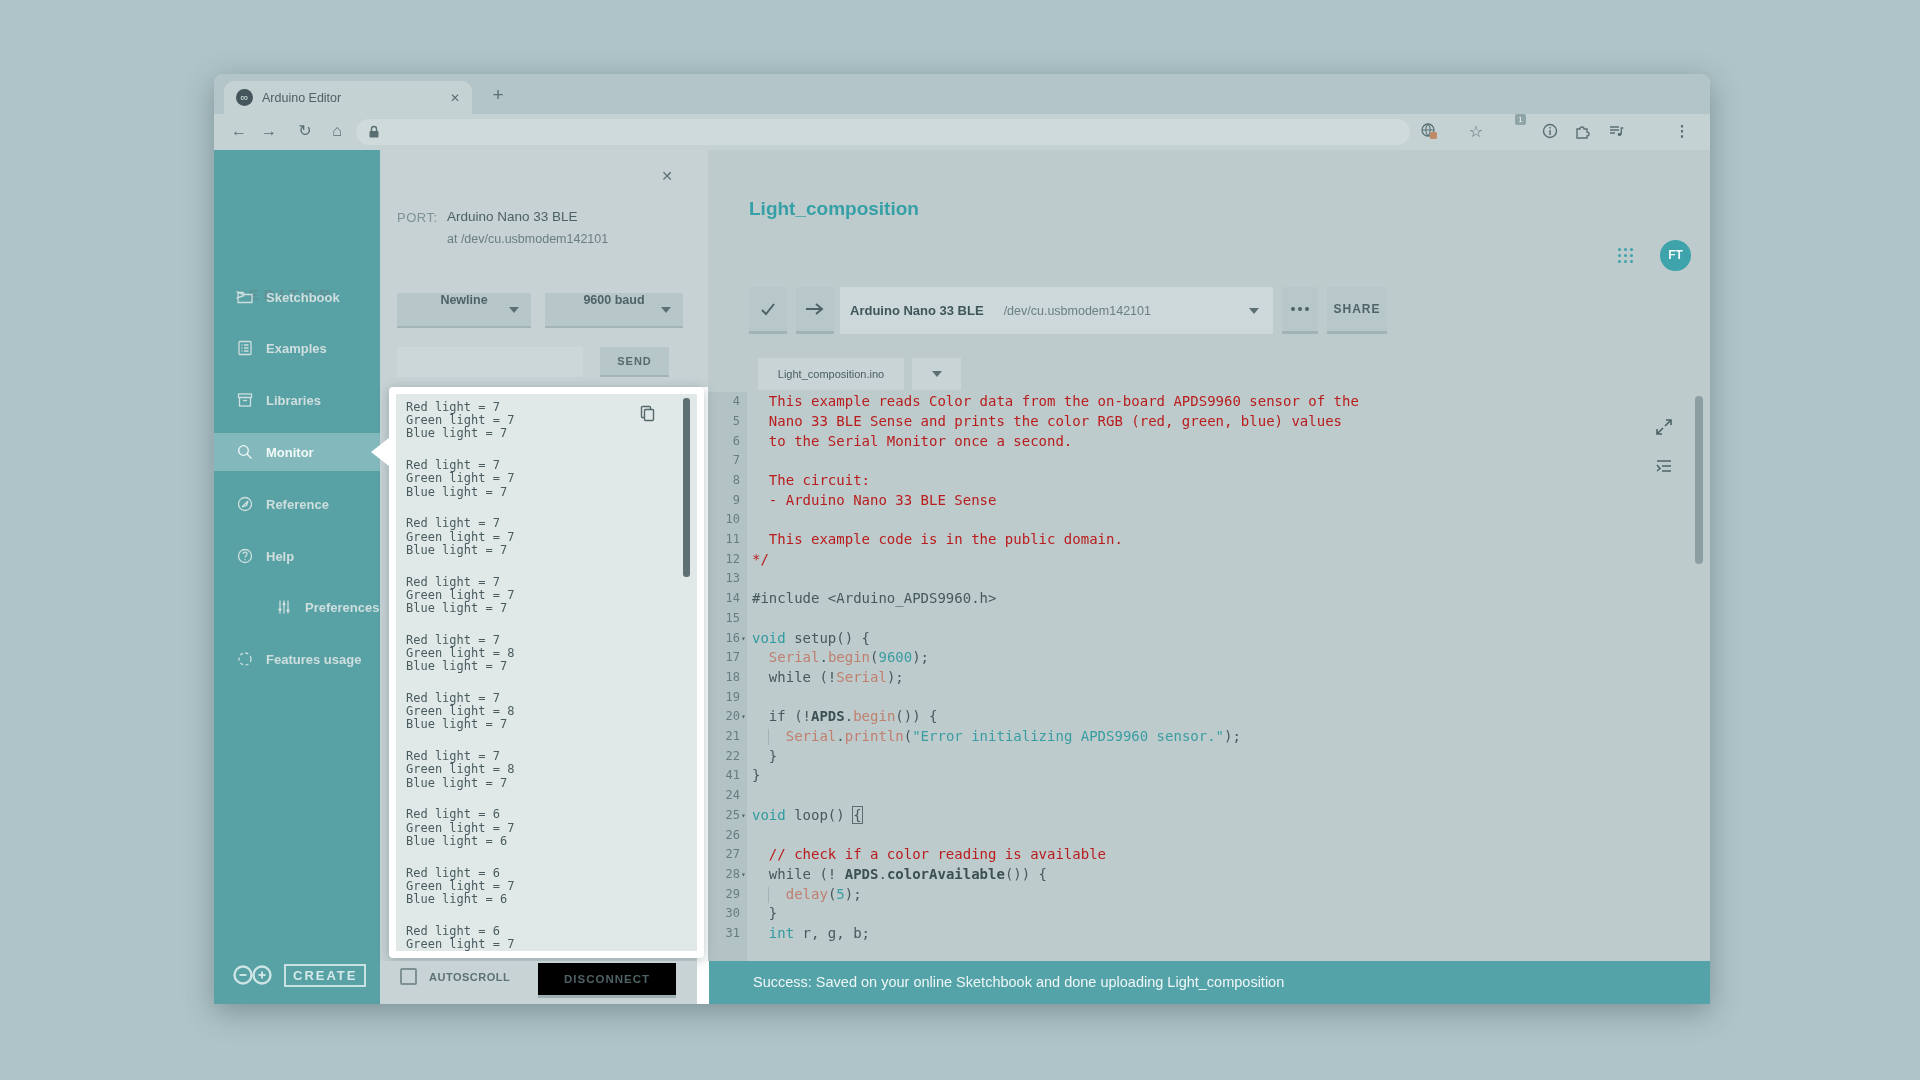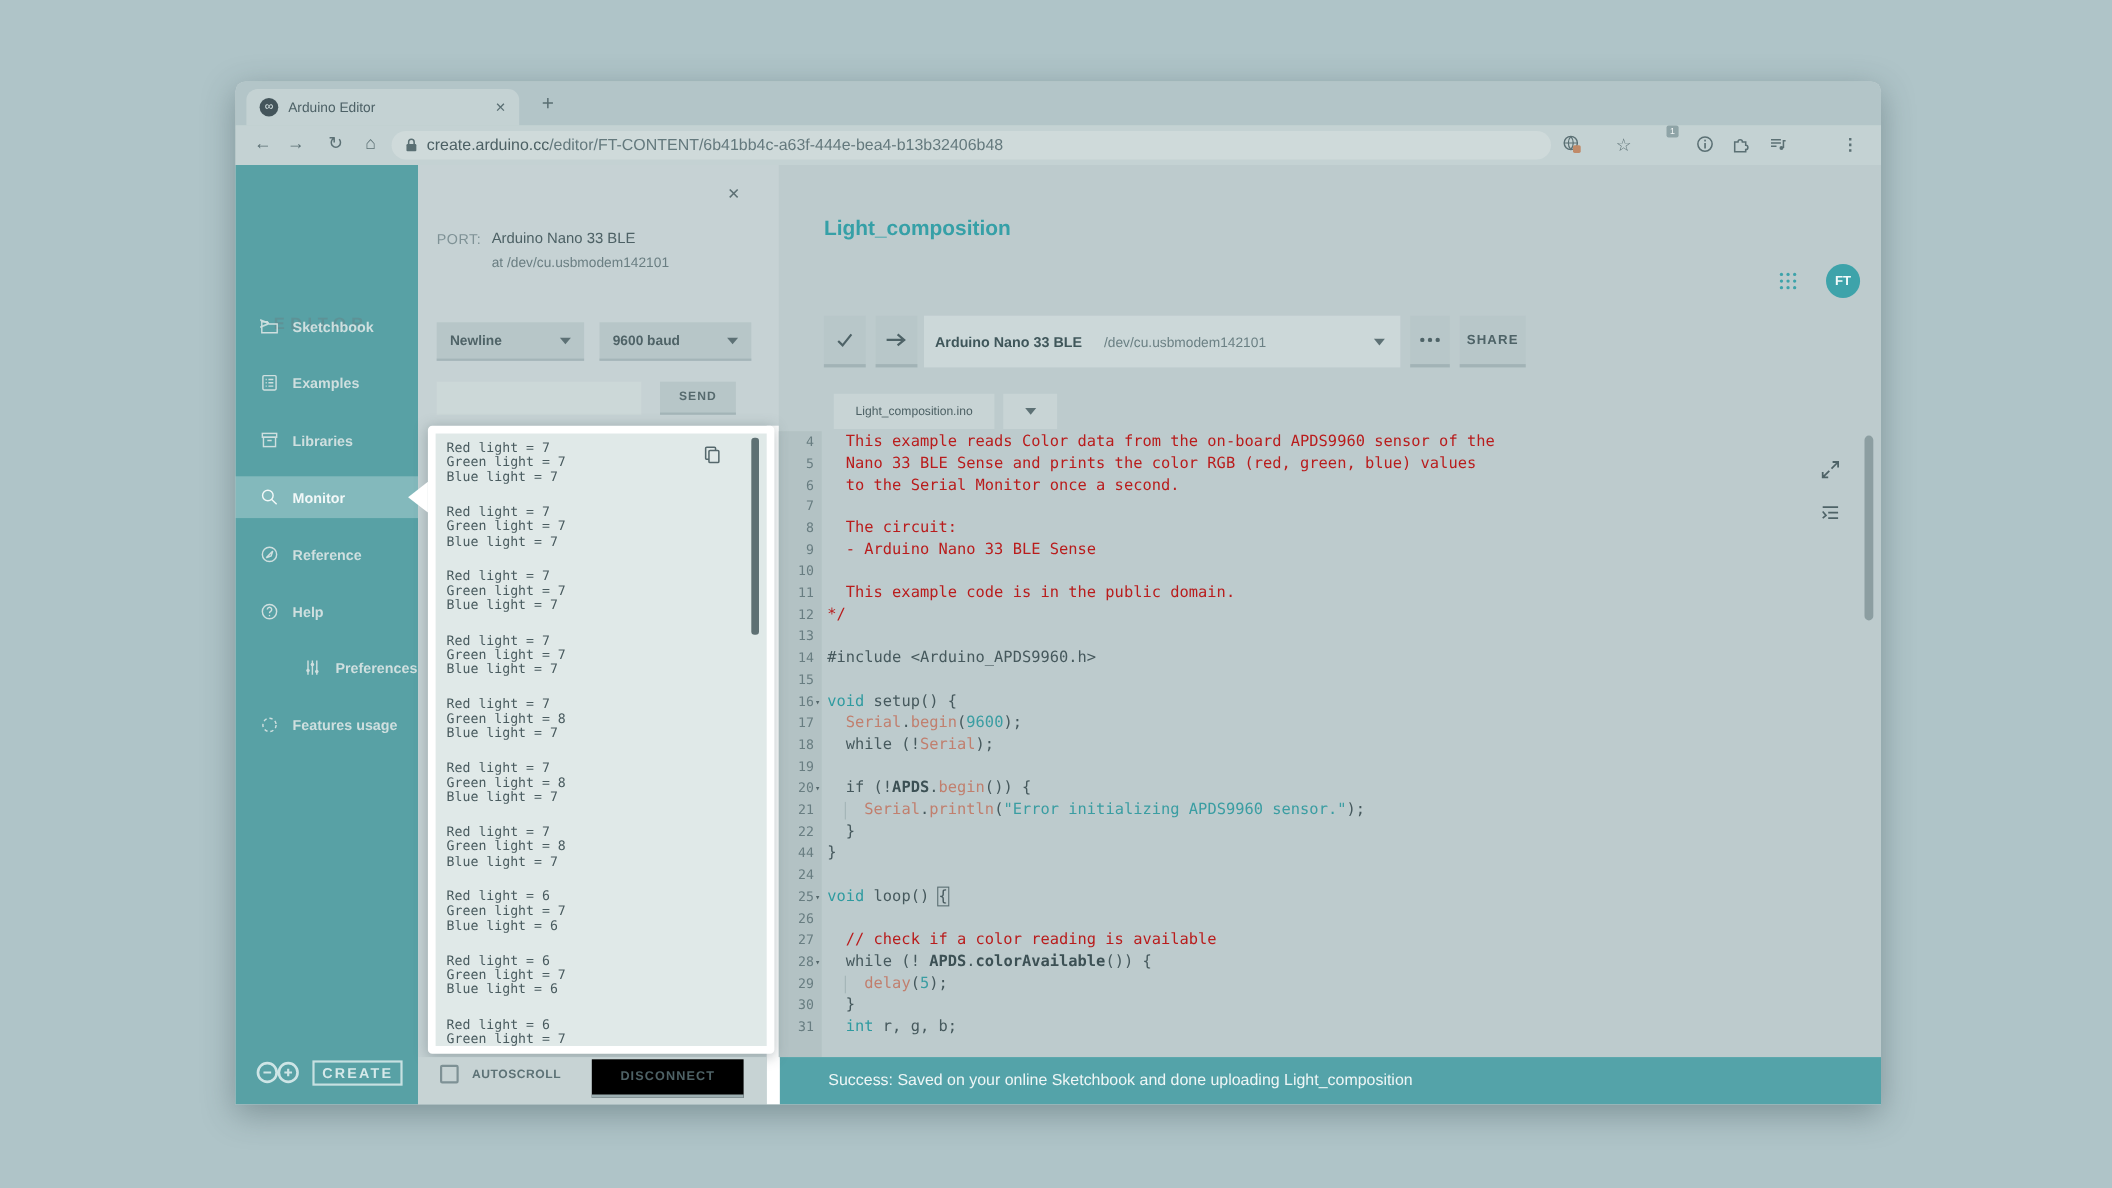--- a/index.html
+++ b/index.html
@@ -42,21 +42,21 @@
   .brandrow { position:absolute; left:16px; top:812px; display:flex; align-items:center; gap:8px; color:rgba(236,246,246,.85); }
   .brandbox { border:2px solid rgba(236,246,246,.75); padding:2px 7px; font-size:13px; font-weight:bold; letter-spacing:2px; }
 
   
   .panel { position:absolute; left:166px; top:76px; width:328px; height:811px; background:#c6d2d4; }
   .panel-close { position:absolute; left:278px; top:18px; font-size:14px; color:#5d7074; width:18px; text-align:center; }
   .port-label { position:absolute; left:17px; top:60px; font-size:13px; color:#7f9296; letter-spacing:.5px; }
   .port-name  { position:absolute; left:67px; top:59px; font-size:13.5px; color:#4d6165; }
   .port-path  { position:absolute; left:67px; top:82px; font-size:12.5px; color:#6a7e82; }
   .dd { position:absolute; top:143px; height:35px; background:#b7c6c8; color:#4f6367; font-size:12.5px; font-weight:bold;
-        display:flex; align-items:center; padding:0 12px; border-bottom:2px solid #a4b5b8; }
+        display:flex; align-items:center; padding:0 12px; border-bottom:2px solid #a4b5b8;flex-direction:column; }
   .dd .caret { margin-left:auto; width:0; height:0; border-left:5px solid transparent; border-right:5px solid transparent;
                border-top:6px solid #5d7175; }
   .send-input { position:absolute; left:17px; top:197px; width:186px; height:30px; background:#ccd8d8; border:none; }
   .send-btn { position:absolute; left:220px; top:197px; width:69px; height:30px; background:#b7c6c8; border-bottom:2px solid #a4b5b8;
               font-size:11px; font-weight:bold; letter-spacing:1px; color:#566a6e; text-align:center; line-height:28px; }
 
   
   .whitebox { position:absolute; left:175px; top:313px; width:315px; height:571px; background:#e0e9e8;
               border:7px solid #ffffff; border-radius:4px; box-shadow:0 2px 12px rgba(70,90,95,.35); }
   .whitebox .arrow { position:absolute; left:-25px; top:44px; width:0; height:0;
@@ -137,21 +137,20 @@
     <div class="urlrow">
       <span class="navic" style="left:14px">←</span>
       <span class="navic" style="left:44px">→</span>
       <span class="navic" style="left:80px">↻</span>
       <span class="navic" style="left:112px">⌂</span>
       <div class="urlpill">
         <svg width="12" height="14" viewBox="0 0 12 14">
           <rect x="1.5" y="6" width="9" height="6.5" rx="1" fill="#5a6f73"></rect>
           <path d="M3.5 6 V4 a2.5 2.5 0 0 1 5 0 V6" fill="none" stroke="#5a6f73" stroke-width="1.4"></path>
         </svg>
-        <span class="urltext"><b style="font-weight:normal">create.arduino.cc</b><span class="path">/editor/FT-CONTENT/6b41bb4c-a63f-444e-bea4-b13b32406b48</span></span>
       </div>
       <span class="ric" style="left:1205px">
         <svg width="18" height="18" viewBox="0 0 18 18">
             <circle cx="8" cy="8" r="6" fill="none" stroke="#5b7074" stroke-width="1.3"></circle>
             <path d="M2 8 h12 M8 2 c-3 3.5 -3 8.5 0 12 M8 2 c3 3.5 3 8.5 0 12" fill="none" stroke="#5b7074" stroke-width="1.1"></path>
             <rect x="10" y="10" width="7" height="7" rx="1.5" fill="#c08a68"></rect>
           </svg>
       </span>
       <span class="ric" style="left:1252px;font-size:16px">☆</span>
       <span class="ric" style="left:1298px">
@@ -330,21 +329,21 @@
           <div class="code-line" style="top: 177.4px;"><span class="num">13</span><span class="src"></span></div>
           <div class="code-line" style="top: 197.1px;"><span class="num">14</span><span class="src"><span class="tk-d">#include &lt;Arduino_APDS9960.h&gt;</span></span></div>
           <div class="code-line" style="top: 216.8px;"><span class="num">15</span><span class="src"></span></div>
           <div class="code-line" style="top: 236.5px;"><span class="num">16</span><span class="fold">▾</span><span class="src"><span class="tk-k">void</span><span class="tk-d"> setup() {</span></span></div>
           <div class="code-line" style="top: 256.2px;"><span class="num">17</span><span class="src"><span class="tk-d">  </span><span class="tk-o">Serial</span><span class="tk-d">.</span><span class="tk-o">begin</span><span class="tk-d">(</span><span class="tk-s">9600</span><span class="tk-d">);</span></span></div>
           <div class="code-line" style="top: 275.9px;"><span class="num">18</span><span class="src"><span class="tk-d">  while (!</span><span class="tk-o">Serial</span><span class="tk-d">);</span></span></div>
           <div class="code-line" style="top: 295.6px;"><span class="num">19</span><span class="src"></span></div>
           <div class="code-line" style="top: 315.3px;"><span class="num">20</span><span class="fold">▾</span><span class="src"><span class="tk-d">  if (!</span><span class="tk-b">APDS</span><span class="tk-d">.</span><span class="tk-o">begin</span><span class="tk-d">()) {</span></span></div>
           <div class="code-line" style="top: 335px;"><span class="num">21</span><div class="guide"></div><span class="src"><span class="tk-d">    </span><span class="tk-o">Serial</span><span class="tk-d">.</span><span class="tk-o">println</span><span class="tk-d">(</span><span class="tk-s">"Error initializing APDS9960 sensor."</span><span class="tk-d">);</span></span></div>
           <div class="code-line" style="top: 354.7px;"><span class="num">22</span><span class="src"><span class="tk-d">  }</span></span></div>
-          <div class="code-line" style="top: 374.4px;"><span class="num">44</span><span class="src"><span class="tk-d">}</span></span></div>
+          <div class="code-line" style="top: 374.4px;"><span class="num">41</span><span class="src"><span class="tk-d">}</span></span></div>
           <div class="code-line" style="top: 394.1px;"><span class="num">24</span><span class="src"></span></div>
           <div class="code-line" style="top: 413.8px;"><span class="num">25</span><span class="fold">▾</span><span class="src"><span class="tk-k">void</span><span class="tk-d"> loop() </span><span class="tk-cur">{</span></span></div>
           <div class="code-line" style="top: 433.5px;"><span class="num">26</span><span class="src"></span></div>
           <div class="code-line" style="top: 453.2px;"><span class="num">27</span><span class="src"><span class="tk-c">  // check if a color reading is available</span></span></div>
           <div class="code-line" style="top: 472.9px;"><span class="num">28</span><span class="fold">▾</span><span class="src"><span class="tk-d">  while (! </span><span class="tk-b">APDS</span><span class="tk-d">.</span><span class="tk-b">colorAvailable</span><span class="tk-d">()) {</span></span></div>
           <div class="code-line" style="top: 492.6px;"><span class="num">29</span><div class="guide"></div><span class="src"><span class="tk-d">    </span><span class="tk-o">delay</span><span class="tk-d">(</span><span class="tk-s">5</span><span class="tk-d">);</span></span></div>
           <div class="code-line" style="top: 512.3px;"><span class="num">30</span><span class="src"><span class="tk-d">  }</span></span></div>
           <div class="code-line" style="top: 532px;"><span class="num">31</span><span class="src"><span class="tk-d">  </span><span class="tk-k">int</span><span class="tk-d"> r, g, b;</span></span></div>
         </div>
 

